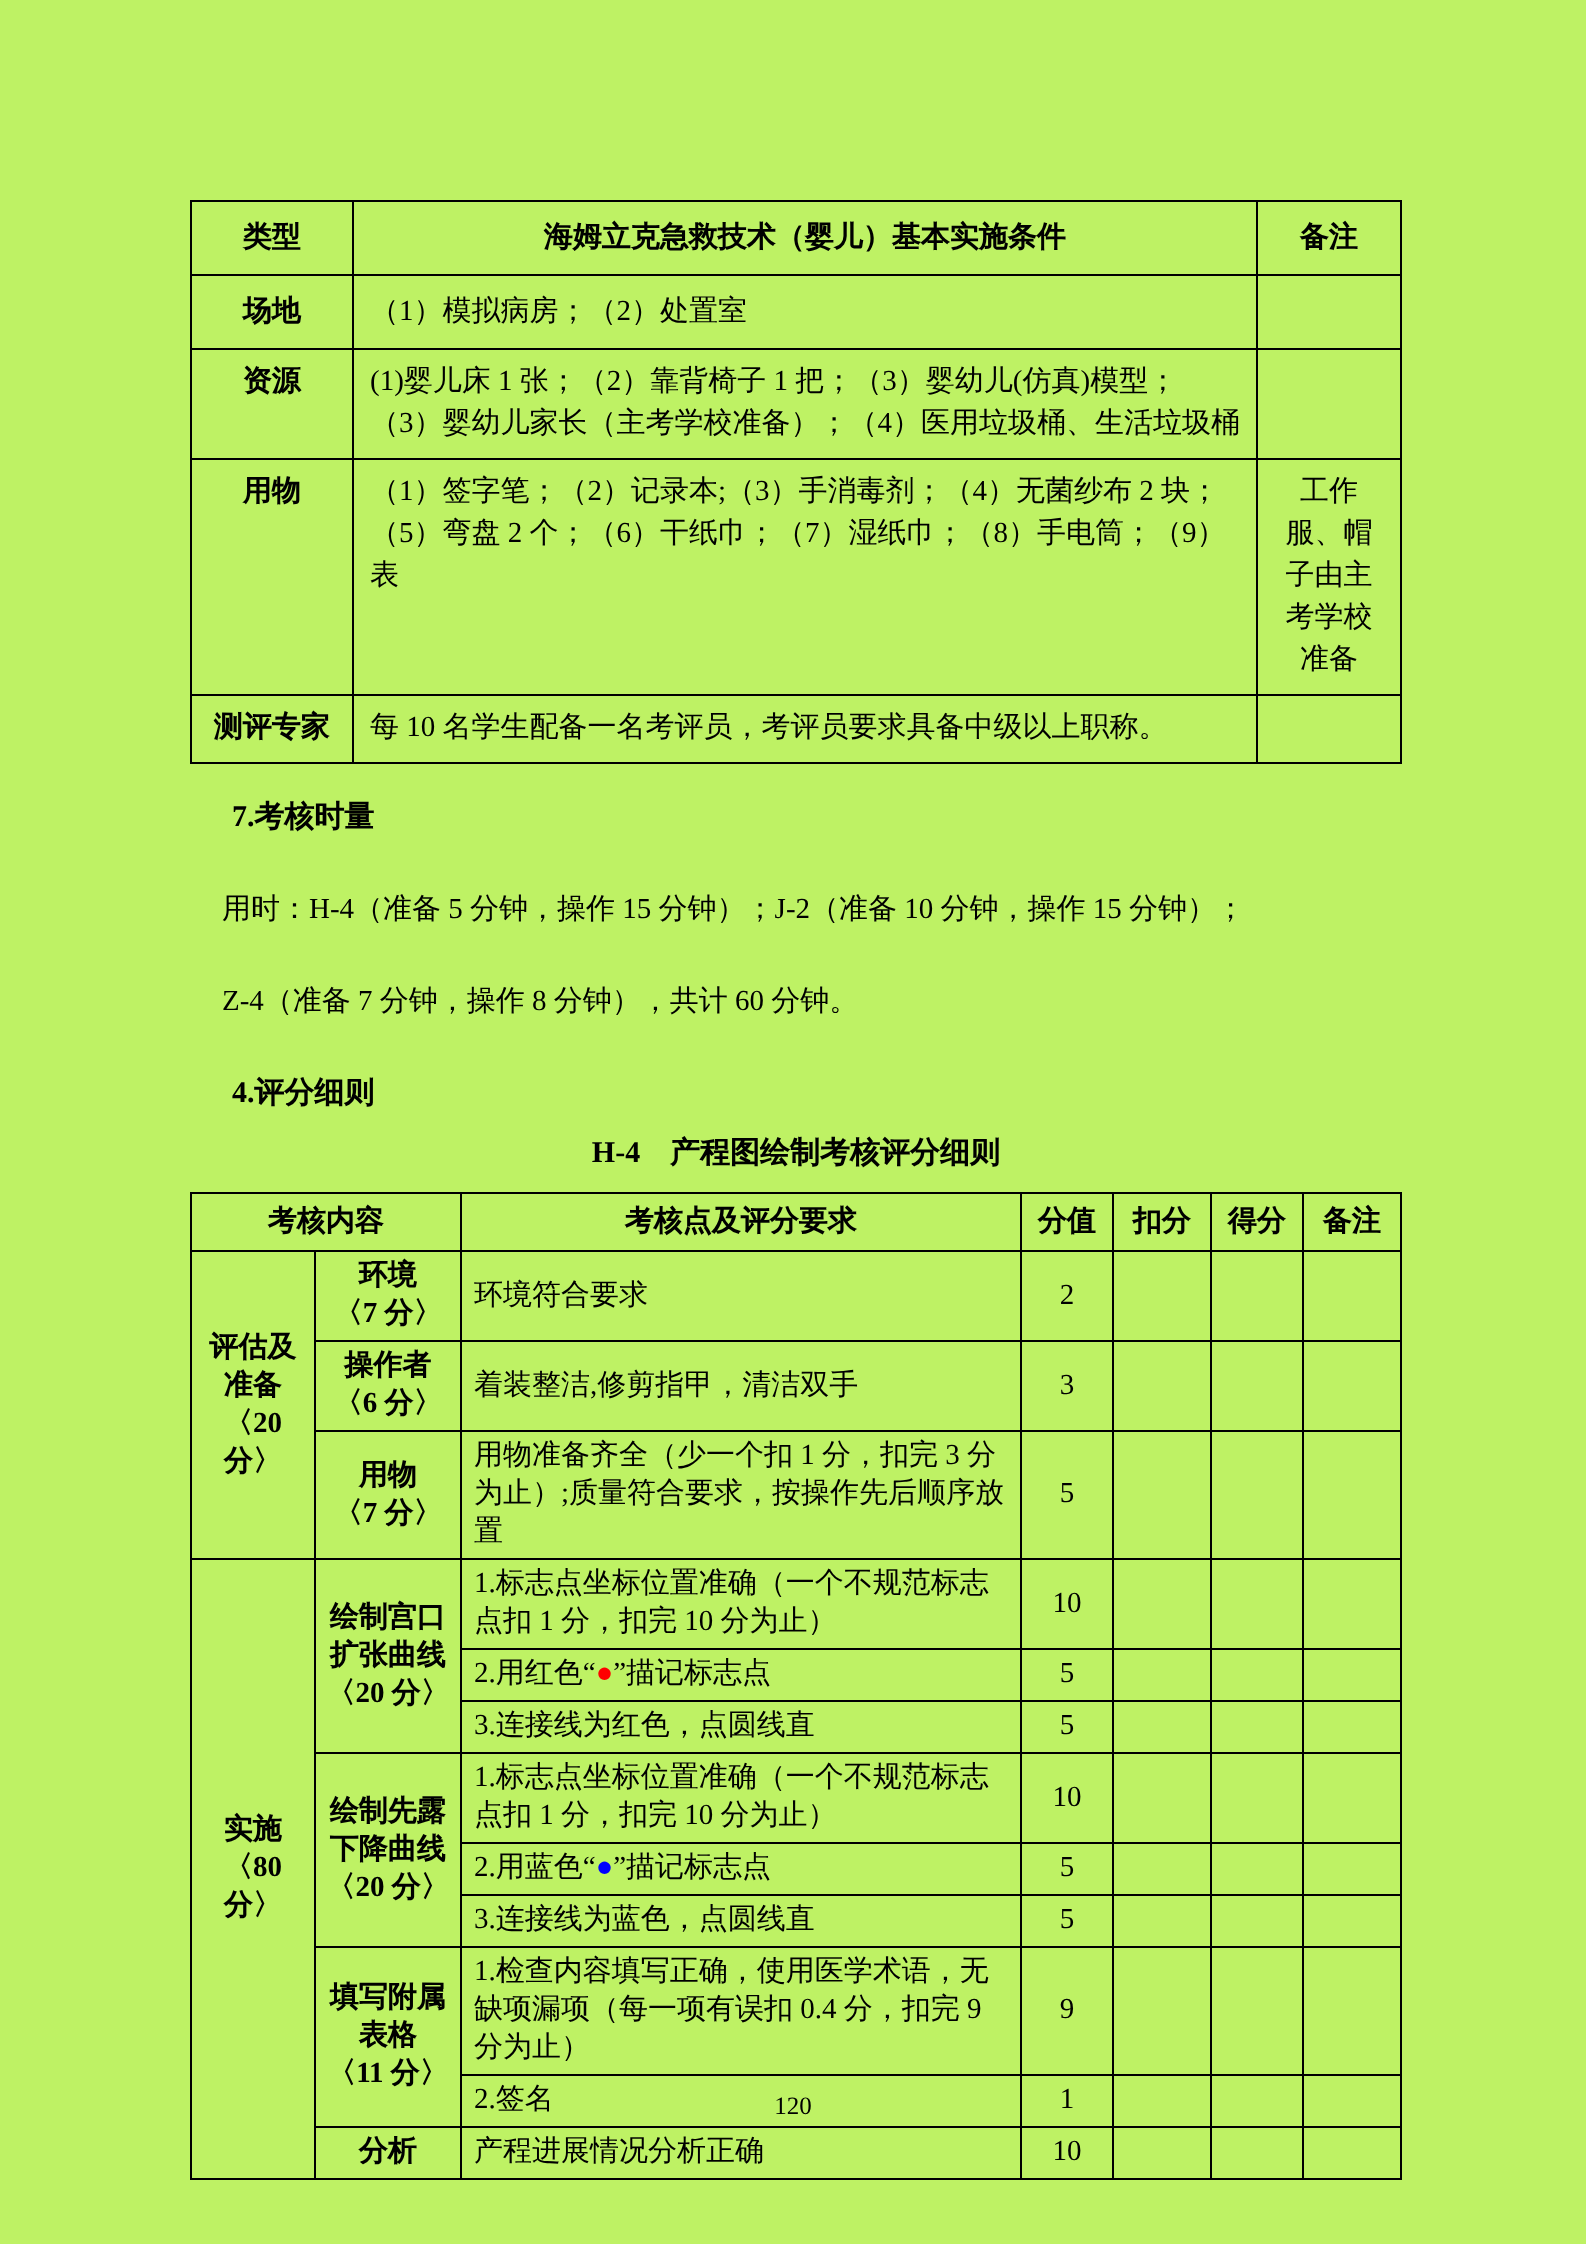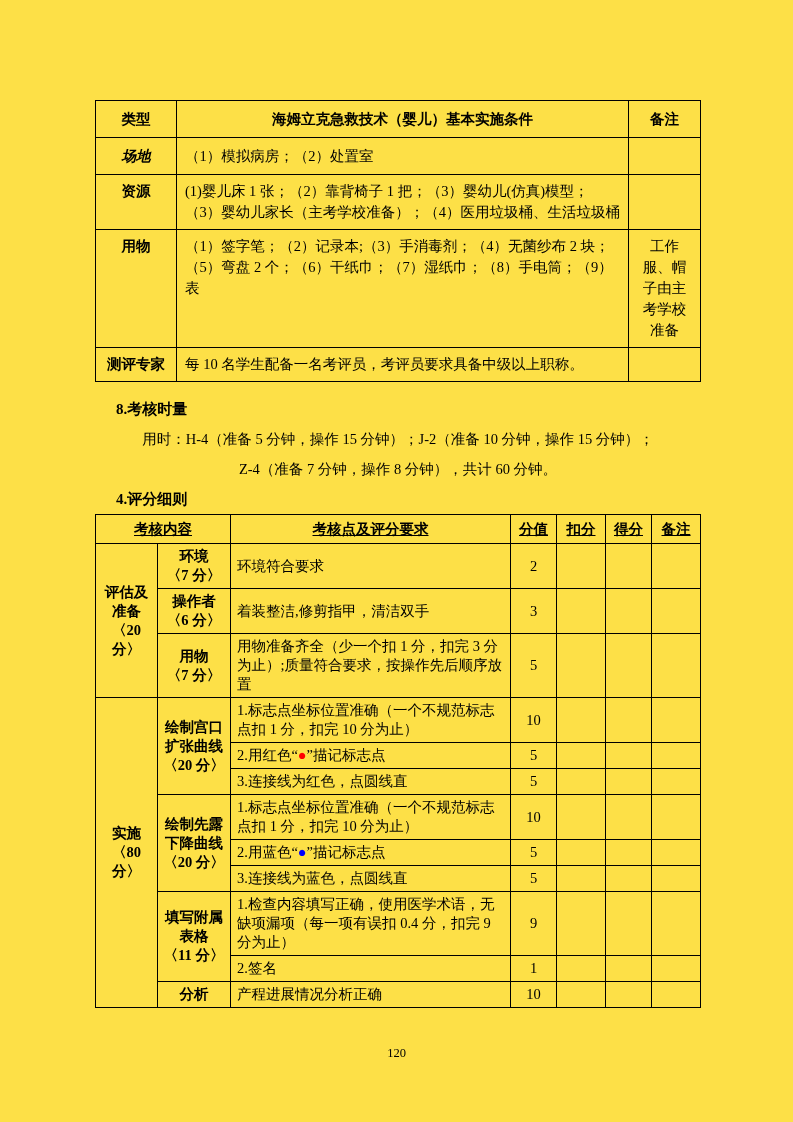--- a/index.html
+++ b/index.html
@@ -1,43 +1,43 @@
 <!DOCTYPE html>
 <html><head>
 <meta charset="utf-8">
 <style>
   html,body { margin:0; padding:0; }
   body {
     width:793px; height:1122px; background:#ffffff; color:#000000;
     font-family:"Liberation Serif","DejaVu Serif",serif;
     position:relative; overflow:hidden;
   }
-  .page { position:relative; width:793px; height:1122px; background:#fde047; }
+  .page { position:relative; width:793px; height:1122px; background:#bef264; }
   .content { position:absolute; left:95px; top:100px; width:606px; }
 
   table { border-collapse:collapse; width:100%; table-layout:fixed; }
   td { border:1px solid #000; }
 
   
   .t1 td { padding:6px 8px; font-size:14.5px; line-height:21px; vertical-align:top; word-break:break-all; }
   .t1 tr.hdr td { vertical-align:middle; height:24px; text-align:center; font-weight:bold; }
   .t1 td.label { text-align:center; font-weight:bold; }
   .t1 tr.single td { height:24px; vertical-align:middle; }
-  .t1 tr.single td.label { vertical-align:middle;font-style:italic; }
+  .t1 tr.single td.label { vertical-align:middle; }
   .t1 td.remark { text-align:center; white-space:pre-line; vertical-align:middle; padding:6px 2px; }
 
   
   .sec-heading { margin:0; padding-left:21px; font-weight:bold; font-size:15px; line-height:30px; }
   .sec-heading.first { margin-top:12px; }
-  .body-line { margin:0; font-size:14.5px; line-height:30px;text-align:center; }
+  .body-line { margin:16px; font-size:14.5px; line-height:30px; }
   .tbl-title { margin:3px 0 7px 0; text-align:center; font-weight:bold; font-size:15px; line-height:24px; }
 
   
   .t2 td { padding:3px 6px; font-size:14.5px; line-height:19px; vertical-align:middle; word-break:break-all; }
-  .t2 tr.hdr td { font-weight:bold; text-align:center; height:22px;text-decoration:underline; }
+  .t2 tr.hdr td { font-weight:bold; text-align:center; height:22px; }
   .t2 td.glabel { font-weight:bold; text-align:center; white-space:pre-line; padding:3px 2px; }
   .t2 td.crit { text-align:left; }
   .t2 td.num { text-align:center; }
   .t2 tr.s td { height:19px; }
   .dot-red  { color:#ff0000; }
   .dot-blue { color:#0000ff; }
 
   .page-num { position:absolute; left:0; right:0; top:1046px; text-align:center; font-size:12.5px; }
 </style>
 </head>
@@ -78,24 +78,25 @@
 准备</td>
         </tr>
         <tr>
           <td class="label">测评专家</td>
           <td>每 10 名学生配备一名考评员，考评员要求具备中级以上职称。</td>
           <td class="remark"></td>
         </tr>
       </tbody>
     </table>
 
-    <p class="sec-heading first">8.考核时量</p>
+    <p class="sec-heading first">7.考核时量</p>
     <p class="body-line">用时：H-4（准备 5 分钟，操作 15 分钟）；J-2（准备 10 分钟，操作 15 分钟）；</p>
     <p class="body-line">Z-4（准备 7 分钟，操作 8 分钟），共计 60 分钟。</p>
     <p class="sec-heading">4.评分细则</p>
+    <p class="tbl-title">H-4　产程图绘制考核评分细则</p>
 
     <table class="t2">
       <colgroup>
         <col style="width:62px">
           <col style="width:73px">
           <col style="width:280px">
         <col style="width:46px">
           <col style="width:49px">
           <col style="width:46px">
           <col style="width:49px">

